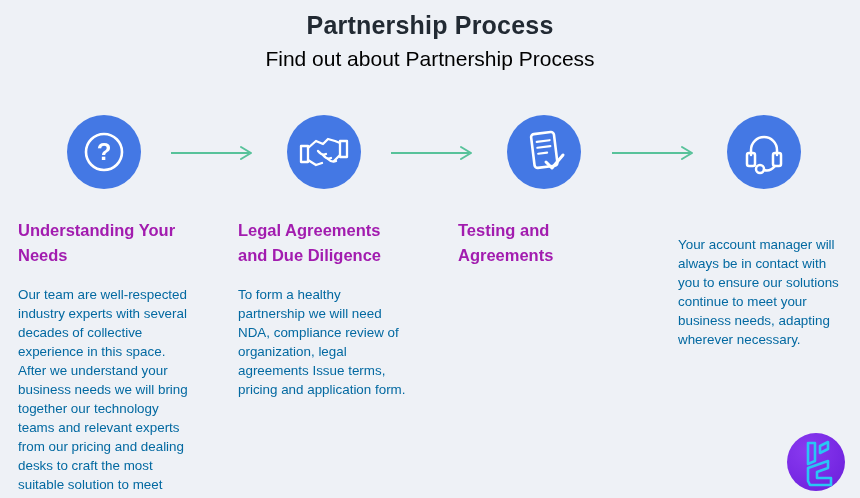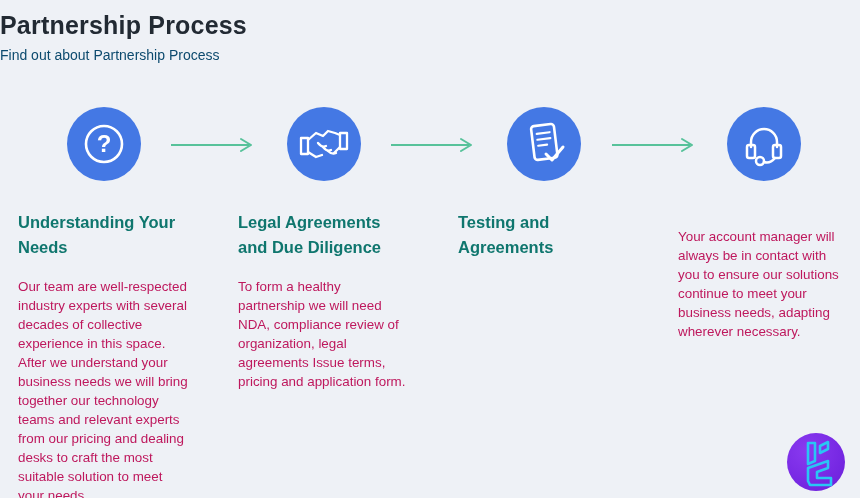--- a/index.html
+++ b/index.html
@@ -2,26 +2,26 @@
 <html><head>
 <meta charset="utf-8">
 <style>
   html,body{margin:0;padding:0;}
   body{
     width:860px;height:498px;
     background:var(--bg,#eef1f6);
     font-family:"Liberation Sans",sans-serif;
     overflow:hidden;position:relative;
   }
-  .header{text-align:left;padding-top:10px;}
+  .header{text-align:center;padding-top:10px;}
   .title{
     font-size:25px;font-weight:700;color:#222a33;
     letter-spacing:.2px;line-height:1.2;
   }
-  .subtitle{font-size:14px;color:#0c4a6e;margin-top:7px;}
+  .subtitle{font-size:21px;color:#000000;margin-top:7px;}
 
   .icons-row{
     position:relative;
     display:grid;grid-template-columns:repeat(4,172px);
     column-gap:48px;padding:0 18px;
     margin-top:44px;height:74px;
   }
   .step-circle{
     width:74px;height:74px;border-radius:50%;
     background:var(--circle,#4478e4);
@@ -30,25 +30,25 @@
   }
   .step-circle svg{display:block;}
   .arrow{position:absolute;top:30px;width:88px;height:16px;}
   .arrow-1{left:170px;} .arrow-2{left:390px;} .arrow-3{left:611px;}
 
   .cols{
     display:grid;grid-template-columns:repeat(4,172px);
     column-gap:48px;padding:0 18px;margin-top:29px;
   }
   .step-title{
-    font-size:16.5px;font-weight:700;color:#0f766e;
+    font-size:16.5px;font-weight:700;color:#a21caf;
     line-height:1.5;margin:0;
   }
   .step-desc{
-    font-size:13.4px;color:#be185d;line-height:1.42;
+    font-size:13.4px;color:#0369a1;line-height:1.42;
     margin:17px 0 0;
   }
 
   .logo-badge{
     position:absolute;left:787px;top:433px;width:58px;height:58px;
     border-radius:50%;cursor:pointer;
     background:radial-gradient(circle at 35% 30%, #8a3af0 0%, var(--logoCircle,#7527e2) 65%, #6a1fd6 100%);
     display:flex;align-items:center;justify-content:center;
   }
 </style>

